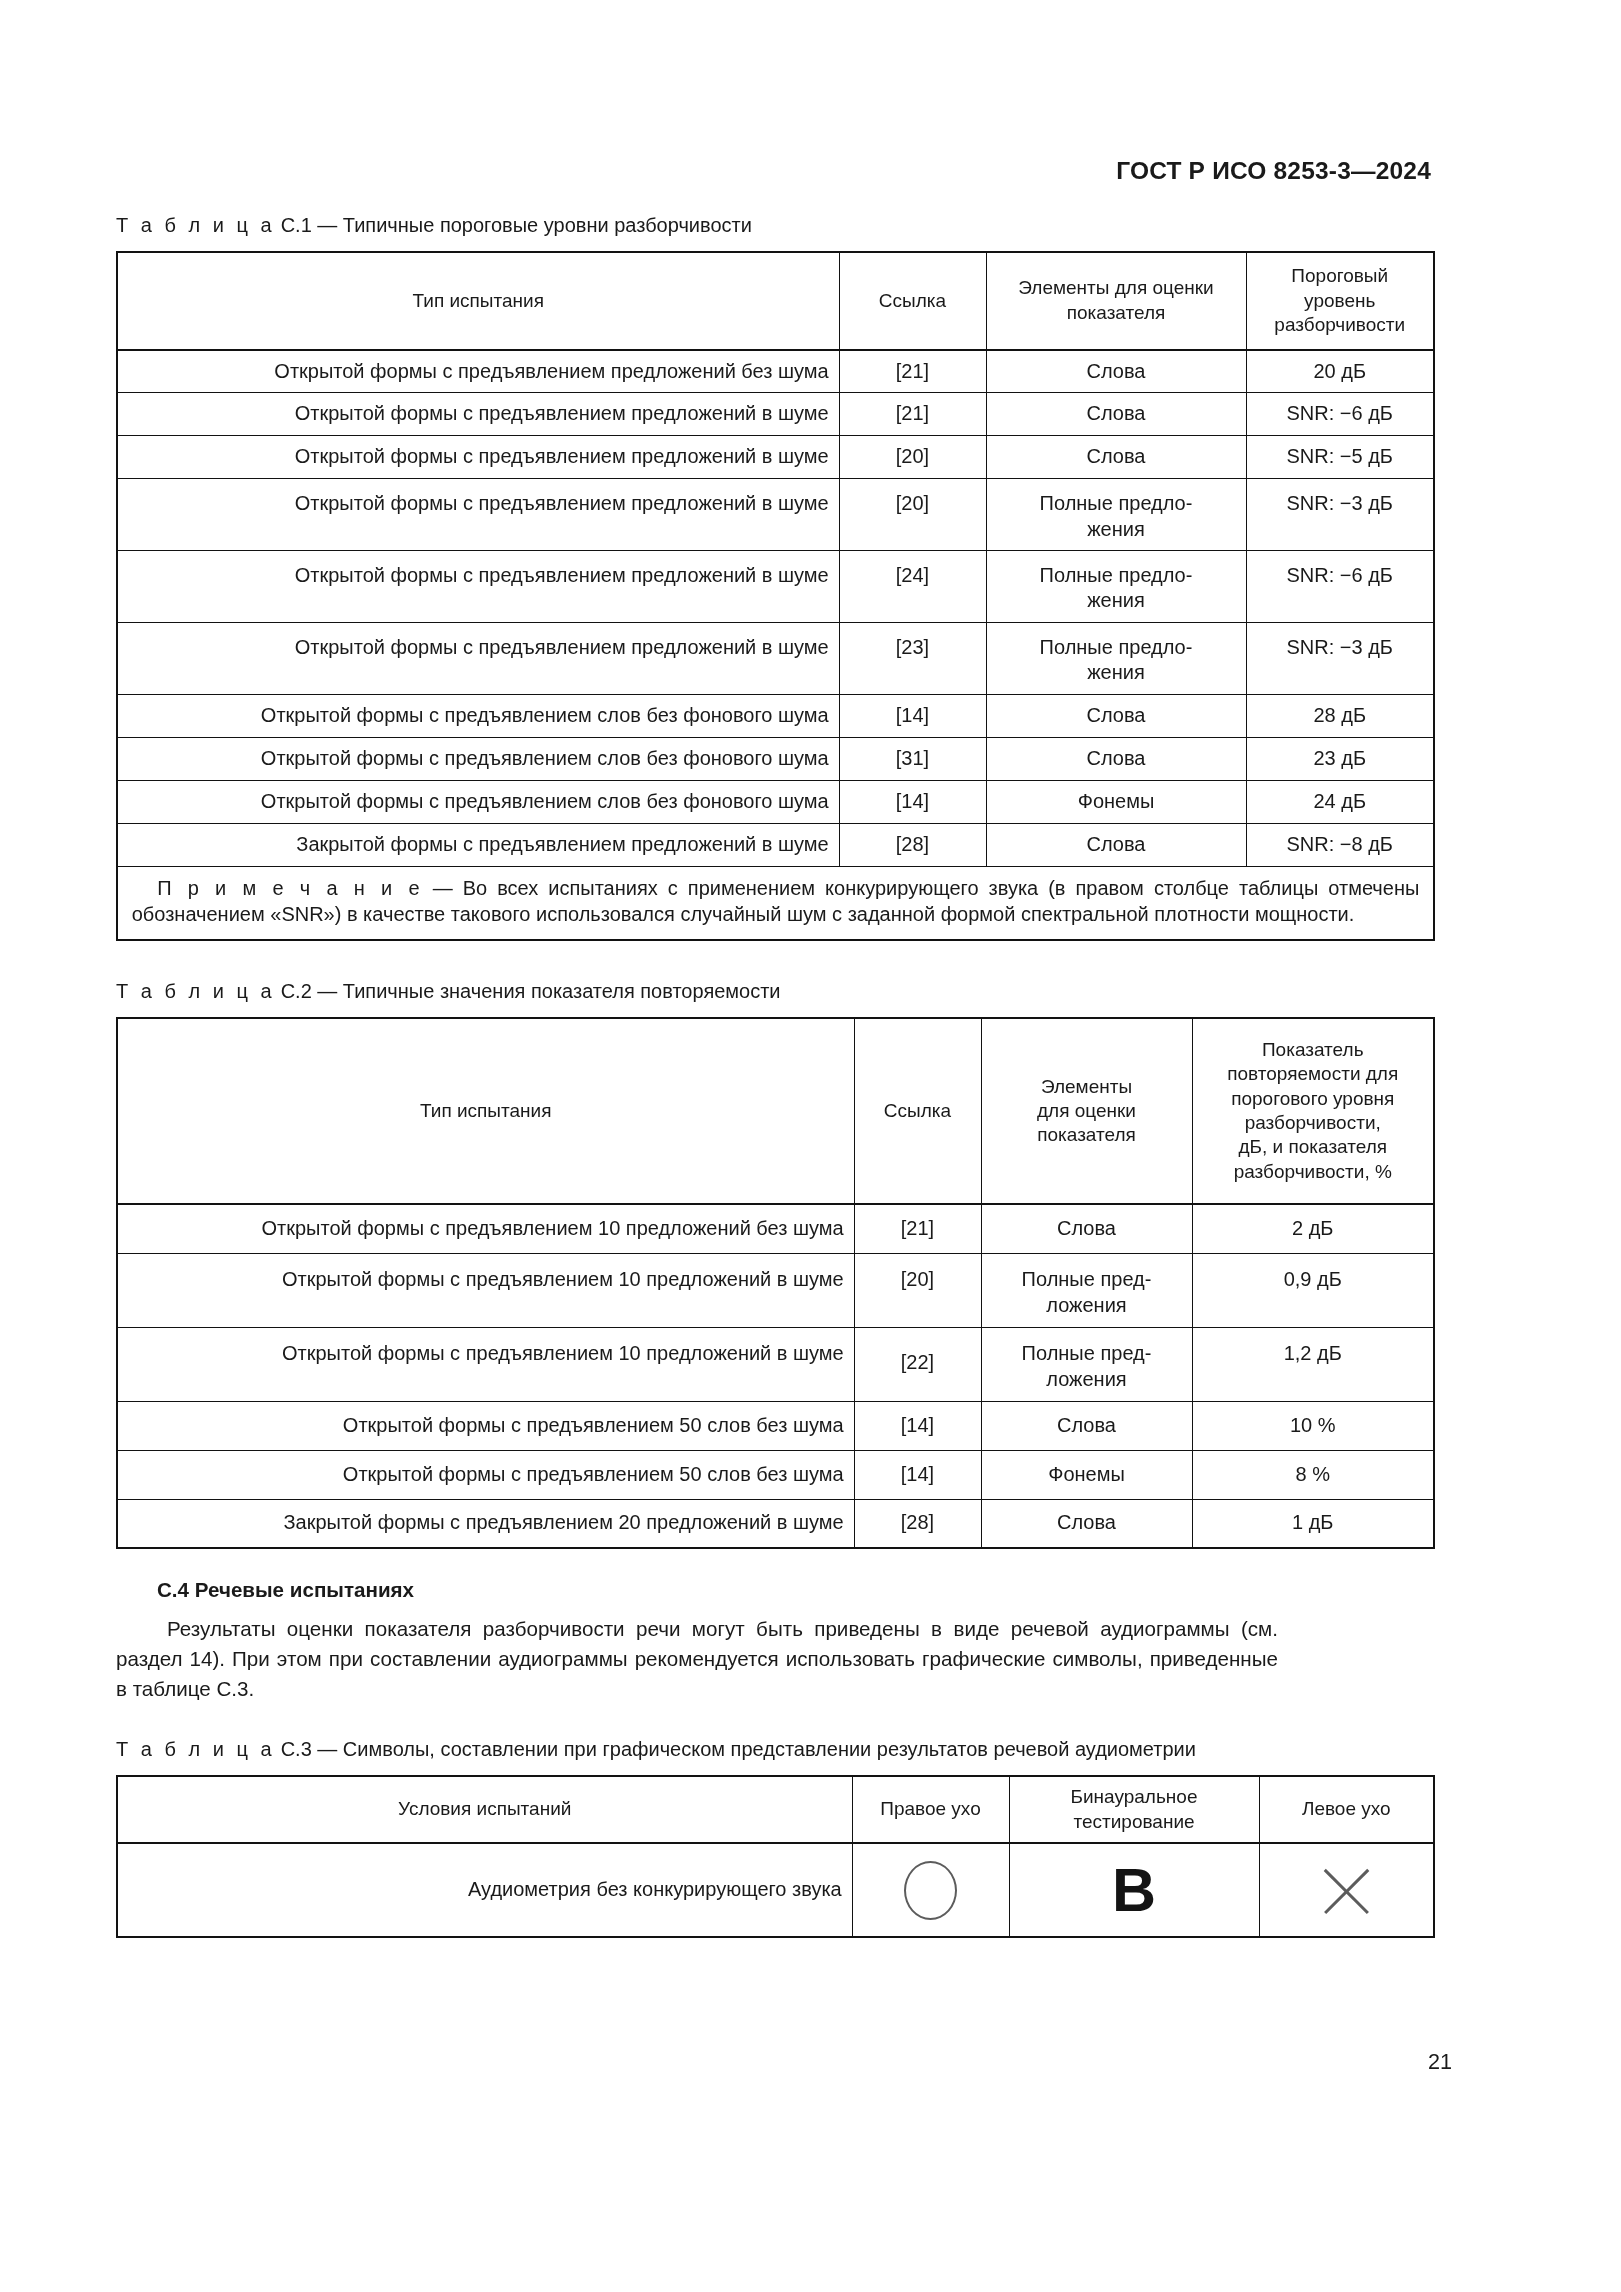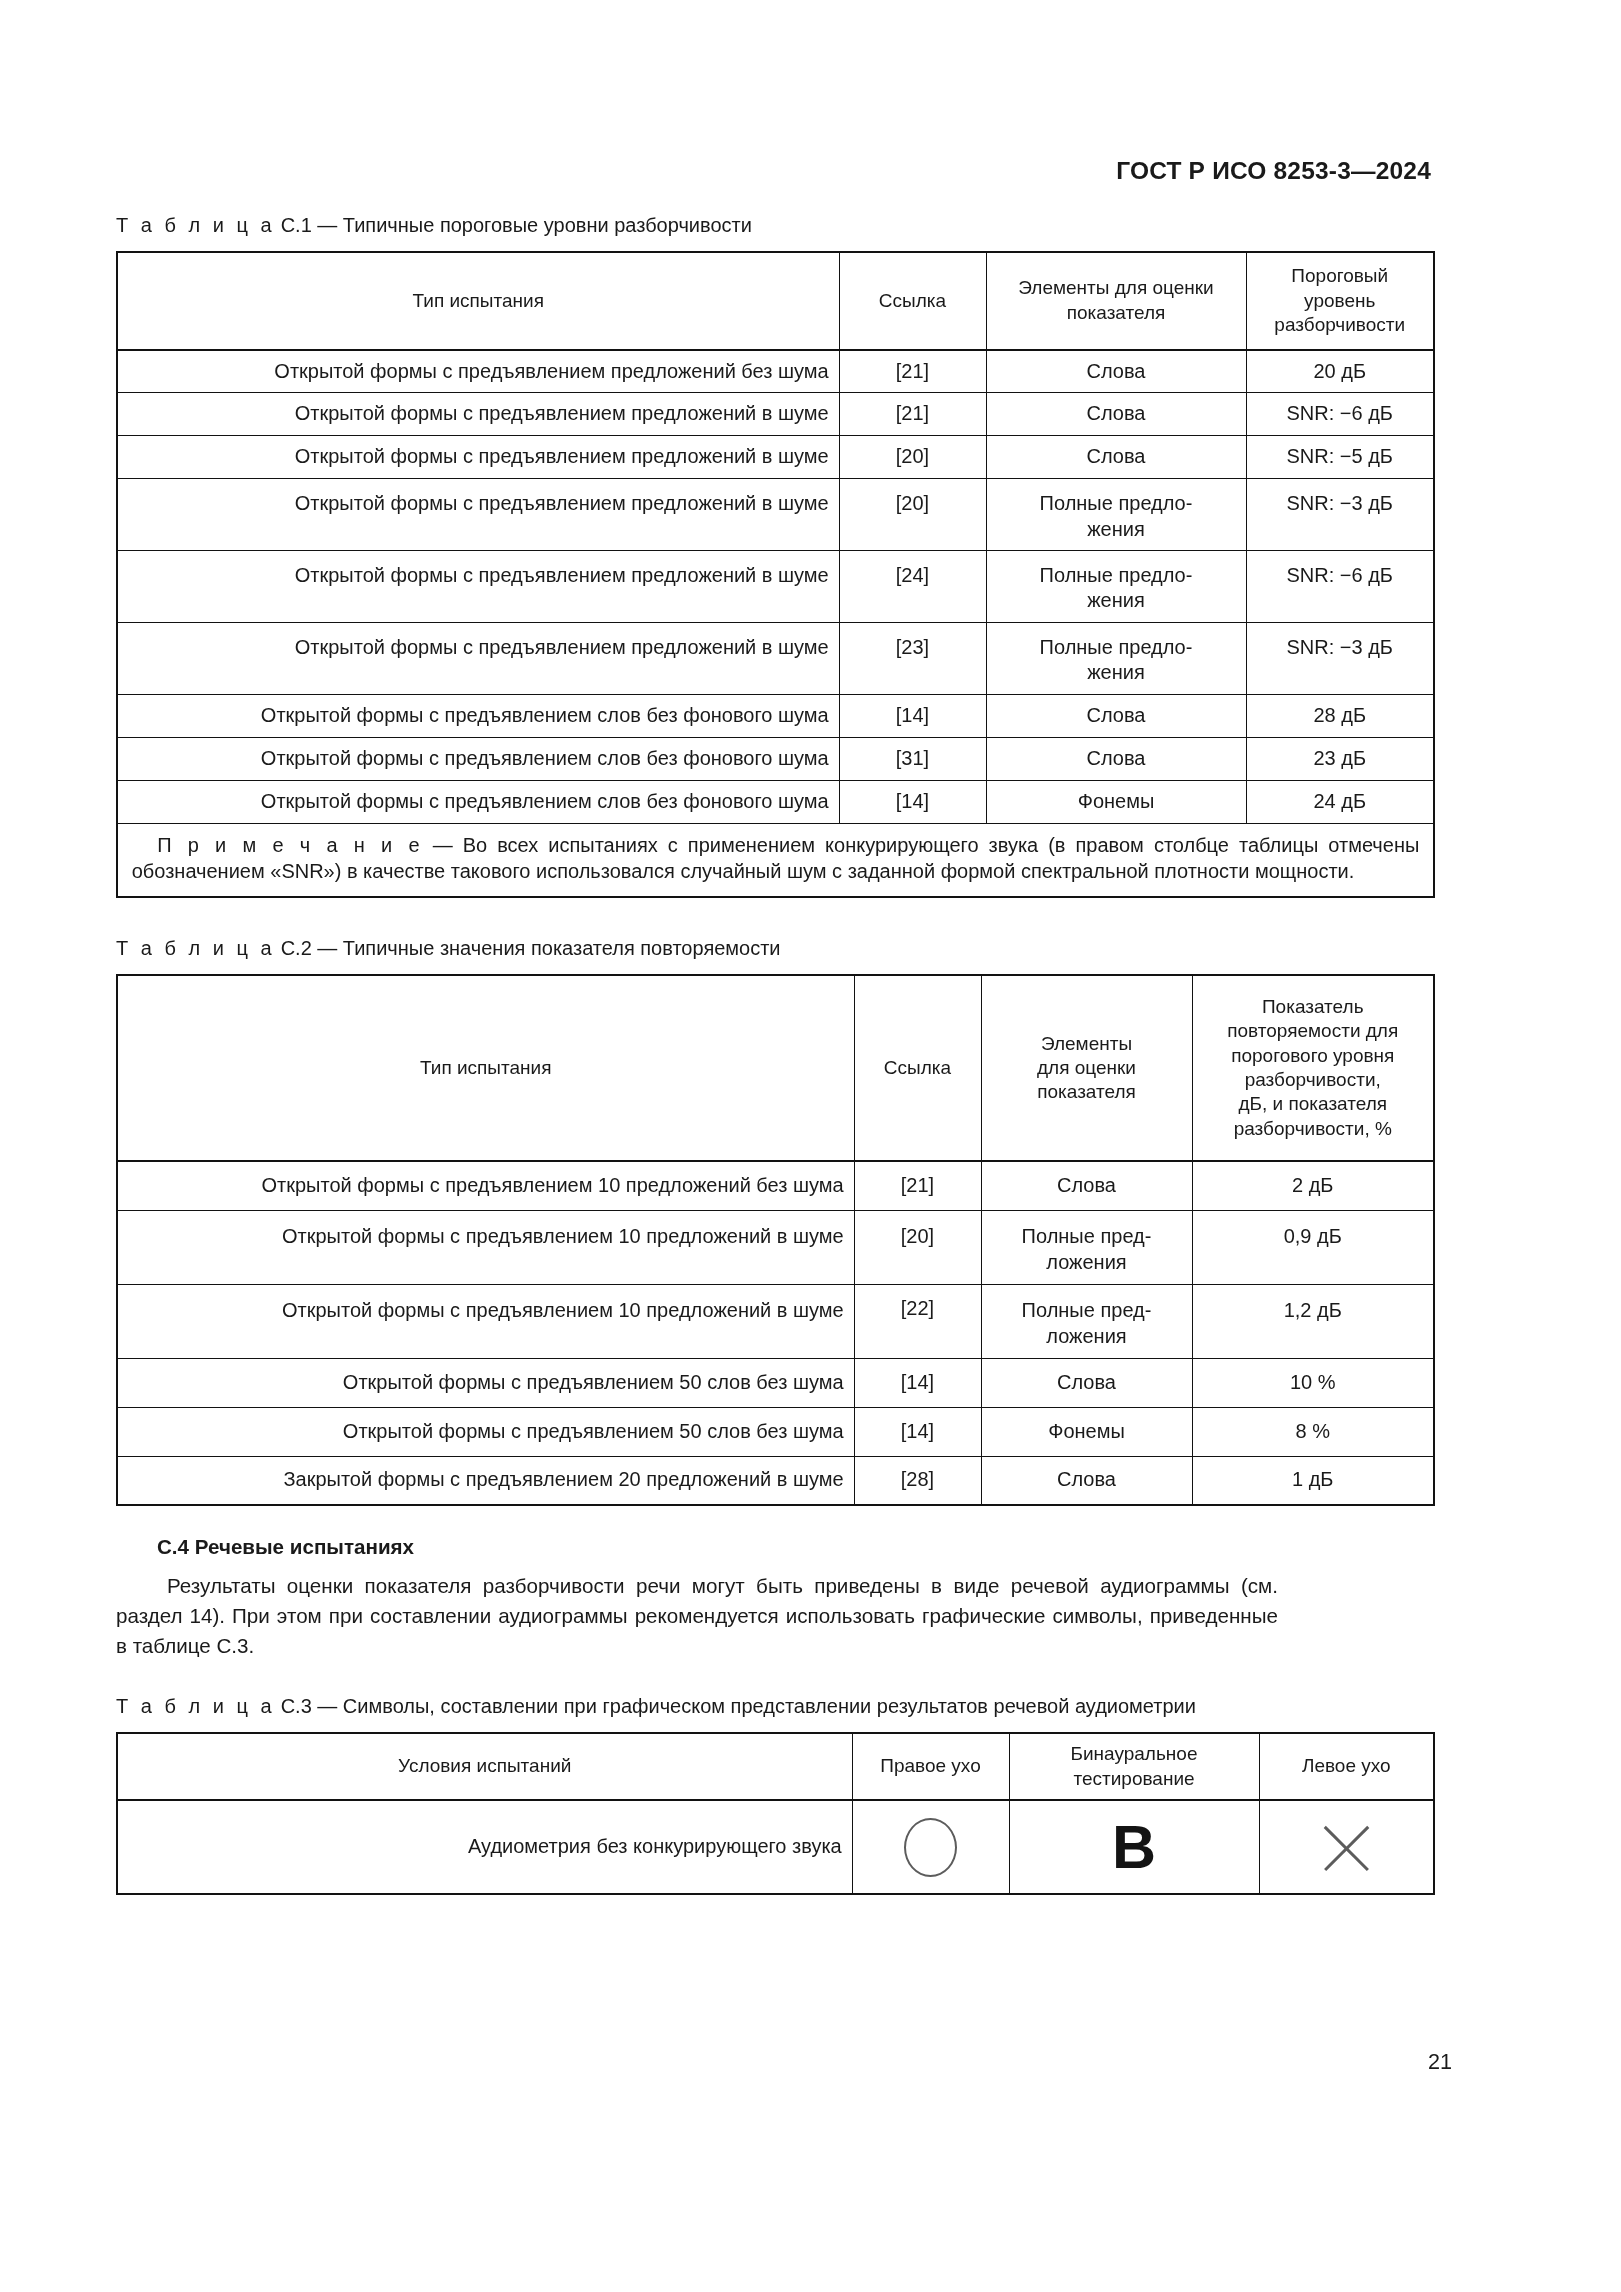--- a/index.html
+++ b/index.html
@@ -244,20 +244,28 @@
 
         <tr style="height:43px">
           <td class="first c-left">Открытой формы с предъявлением слов без фонового шума</td>
           <td class="c-center">[14]</td>
           <td class="c-center">
             <div>Фонемы</div>
           </td>
           <td class="last c-center">24 дБ</td>
         </tr>
 
+        <tr style="height:43px">
+          <td class="first c-left">Закрытой формы с предъявлением предложений в шуме</td>
+          <td class="c-center">[28]</td>
+          <td class="c-center">
+            <div>Слова</div>
+          </td>
+          <td class="last c-center">SNR: −8 дБ</td>
+        </tr>
 
         <tr class="outer-bottom">
           <td class="first last note-cell" colspan="4">
             <span class="note-indent"></span><span class="note-lead">П р и м е ч а н и е</span>&nbsp;<span>— Во всех испытаниях с применением конкурирующего звука (в правом столбце таблицы отмечены обозначением «SNR») в качестве такового использовался случайный шум с заданной формой спектральной плотности мощности.</span>
           </td>
         </tr>
       </tbody>
     </table>
 
     <div class="gap-a"></div>
@@ -307,21 +315,21 @@
           <td class="c-center" style="vertical-align:top;padding-top:13.7px">[20]</td>
           <td class="c-center" style="vertical-align:top;padding-top:13.7px">
             <div>Полные пред-</div>
             <div>ложения</div>
           </td>
           <td class="last c-center" style="vertical-align:top;padding-top:13.7px">0,9 дБ</td>
         </tr>
 
         <tr style="height:74px">
           <td class="first c-left" style="vertical-align:top;padding-top:13.7px">Открытой формы с предъявлением 10 предложений в шуме</td>
-          <td class="c-center" style="vertical-align:top;padding-top:11px">[22]</td>
+          <td class="c-center" style="vertical-align:top;padding-top:22px">[22]</td>
           <td class="c-center" style="vertical-align:top;padding-top:13.7px">
             <div>Полные пред-</div>
             <div>ложения</div>
           </td>
           <td class="last c-center" style="vertical-align:top;padding-top:13.7px">1,2 дБ</td>
         </tr>
 
         <tr style="height:49px">
           <td class="first c-left">Открытой формы с предъявлением 50 слов без шума</td>
           <td class="c-center">[14]</td>

